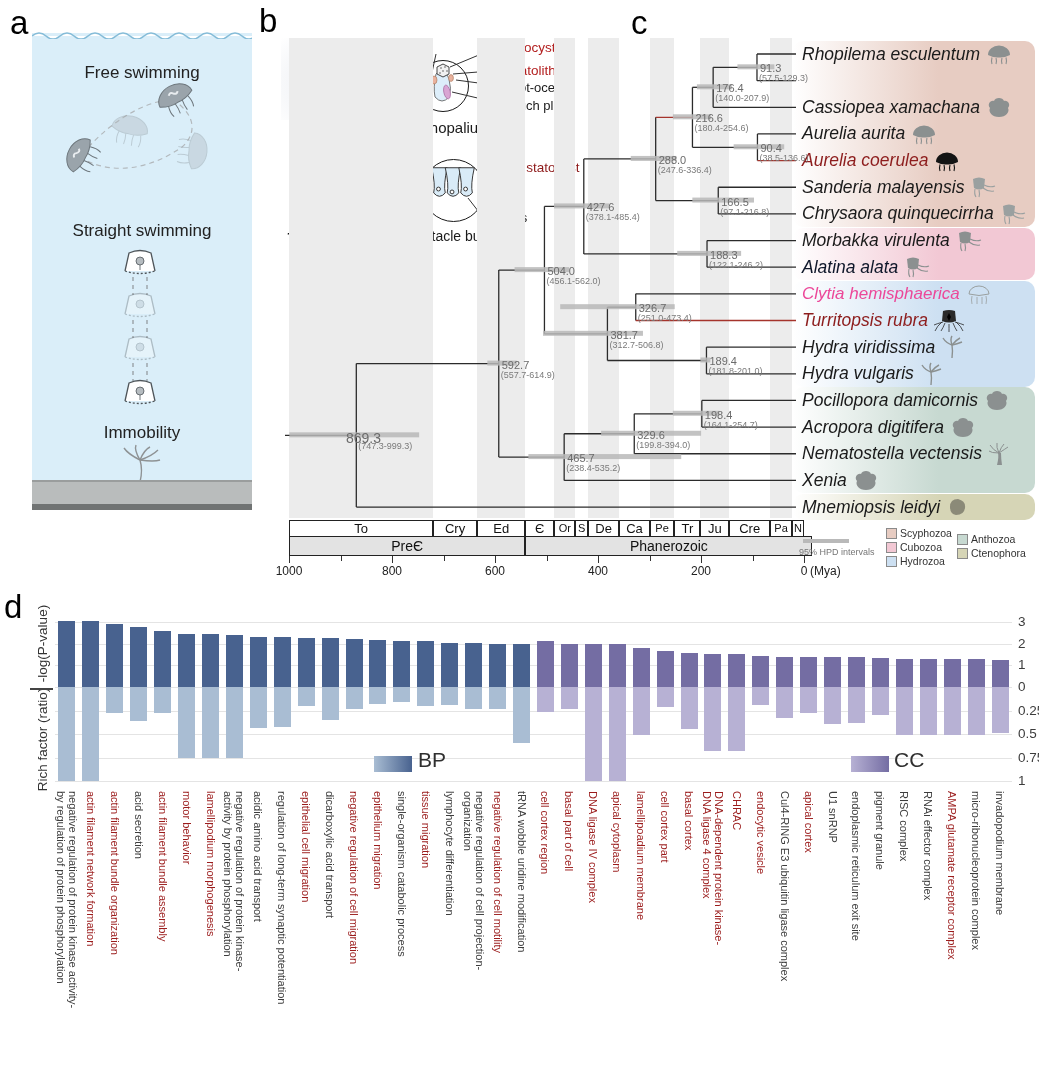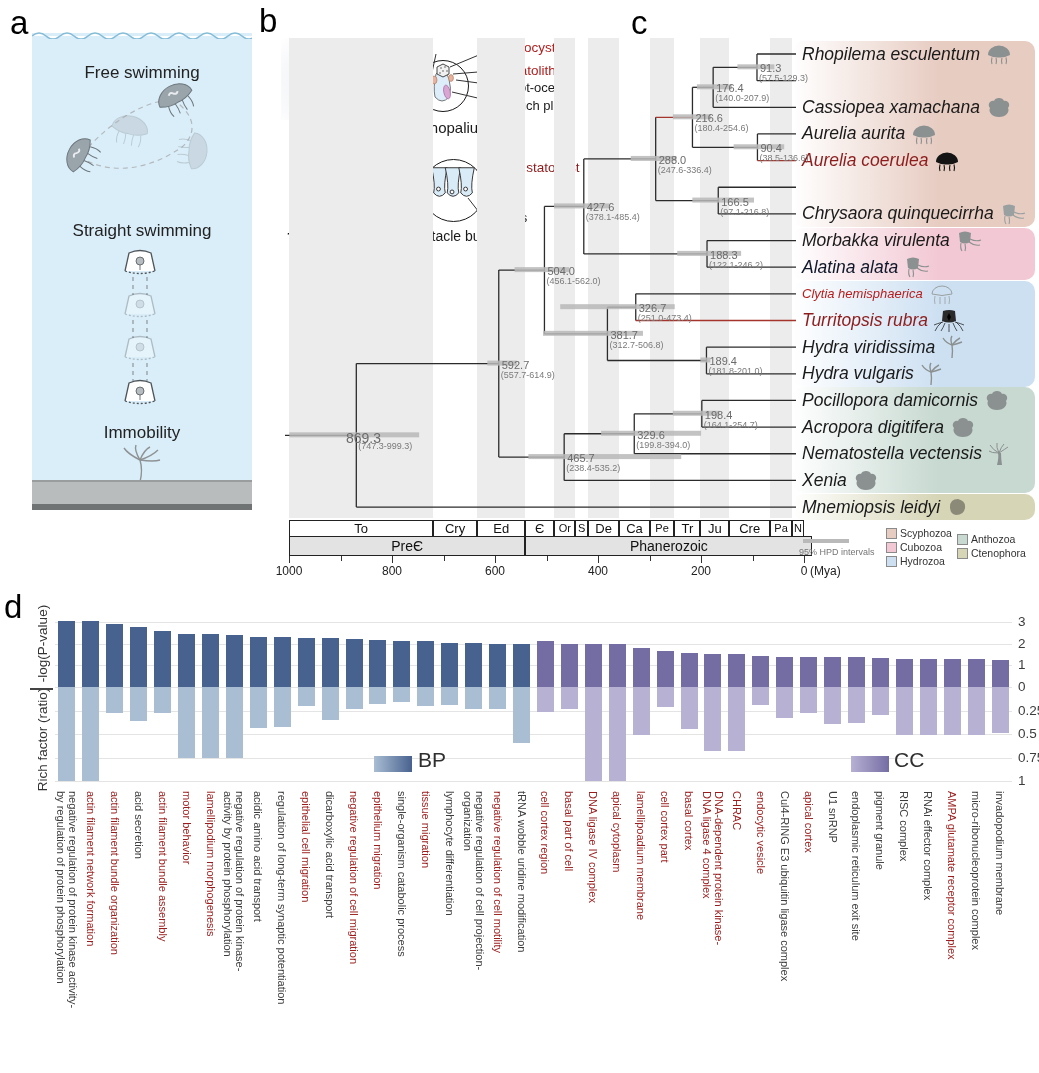--- a/index.html
+++ b/index.html
@@ -295,20 +295,29 @@
         </div>
         <div style="position: absolute; left: 802px; top: 148.6px; height: 24px; display: flex; align-items: center; gap: 6px; white-space: nowrap;">
           <span style="font-style: italic; font-size: 17.5px; color: rgb(141, 29, 29);">Aurelia coerulea</span>
           <span>
             <svg width="26" height="22" viewBox="0 0 26 22">
               <path d="M2 12 A11 9.5 0 0 1 24 12 Q18 15 13 14.5 Q8 15 2 12 Z" fill="#141414"></path>
               <path d="M6 14.5 Q5 18 6 21 M10 15 Q11 18 10 21 M16 15 Q15 18 16 21 M20 14.5 Q21 18 20 21" stroke="#141414" stroke-width="1.1" fill="none"></path>
             </svg>
           </span>
         </div>
+        <div style="position: absolute; left: 802px; top: 175.25px; height: 24px; display: flex; align-items: center; gap: 6px; white-space: nowrap;">
+          <span style="font-style: italic; font-size: 17.5px; color: rgb(26, 26, 26);">Sanderia malayensis</span>
+          <span>
+            <svg width="26" height="22" viewBox="0 0 26 22">
+              <path d="M3 3 Q9 0 15 3 L14 12 Q9 15 4 12 Z" fill="#9aa0a0"></path>
+              <path d="M5 13 Q4 18 6 21 M9 14 Q10 18 9 21 M13 12 Q18 16 24 15 M14 9 Q20 12 25 10" stroke="#9aa0a0" stroke-width="1.1" fill="none"></path>
+            </svg>
+          </span>
+        </div>
         <div style="position: absolute; left: 802px; top: 201.9px; height: 24px; display: flex; align-items: center; gap: 6px; white-space: nowrap;">
           <span style="font-style: italic; font-size: 17.5px; color: rgb(26, 26, 26);">Chrysaora quinquecirrha</span>
           <span>
             <svg width="26" height="22" viewBox="0 0 26 22">
               <path d="M3 3 Q9 0 15 3 L14 12 Q9 15 4 12 Z" fill="#9aa0a0"></path>
               <path d="M5 13 Q4 18 6 21 M9 14 Q10 18 9 21 M13 12 Q18 16 24 15 M14 9 Q20 12 25 10" stroke="#9aa0a0" stroke-width="1.1" fill="none"></path>
             </svg>
           </span>
         </div>
         <div style="position: absolute; left: 802px; top: 228.55px; height: 24px; display: flex; align-items: center; gap: 6px; white-space: nowrap;">
@@ -323,21 +332,21 @@
         <div style="position: absolute; left: 802px; top: 255.2px; height: 24px; display: flex; align-items: center; gap: 6px; white-space: nowrap;">
           <span style="font-style: italic; font-size: 17.5px; color: #0f172a;">Alatina alata</span>
           <span>
             <svg width="26" height="22" viewBox="0 0 26 22">
               <path d="M3 3 Q9 0 15 3 L14 12 Q9 15 4 12 Z" fill="#8b9090"></path>
               <path d="M5 13 Q4 18 6 21 M9 14 Q10 18 9 21 M13 12 Q18 16 24 15 M14 9 Q20 12 25 10" stroke="#8b9090" stroke-width="1.1" fill="none"></path>
             </svg>
           </span>
         </div>
         <div style="position: absolute; left: 802px; top: 281.85px; height: 24px; display: flex; align-items: center; gap: 6px; white-space: nowrap;">
-          <span style="font-style: italic; font-size: 13px; color: #b91c1c;">Clytia hemisphaerica</span>
+          <span style="font-style: italic; font-size: 17px; color: #ec4899;">Clytia hemisphaerica</span>
           <span>
             <svg width="26" height="22" viewBox="0 0 26 22">
               <path d="M3 11 A10 8 0 0 1 23 11 Q13 14 3 11 Z" fill="none" stroke="#9aa0a0" stroke-width="1"></path>
               <path d="M6 13 q-1 4 0 8 M11 14 q0 4 0 7 M16 14 q0 4 0 7 M20 13 q1 4 0 8" stroke="#9aa0a0" stroke-width="0.8" fill="none"></path>
             </svg>
           </span>
         </div>
         <div style="position: absolute; left: 802px; top: 308.5px; height: 24px; display: flex; align-items: center; gap: 6px; white-space: nowrap;">
           <span style="font-style: italic; font-size: 17.5px; color: rgb(141, 29, 29);">Turritopsis rubra</span>
           <span>

